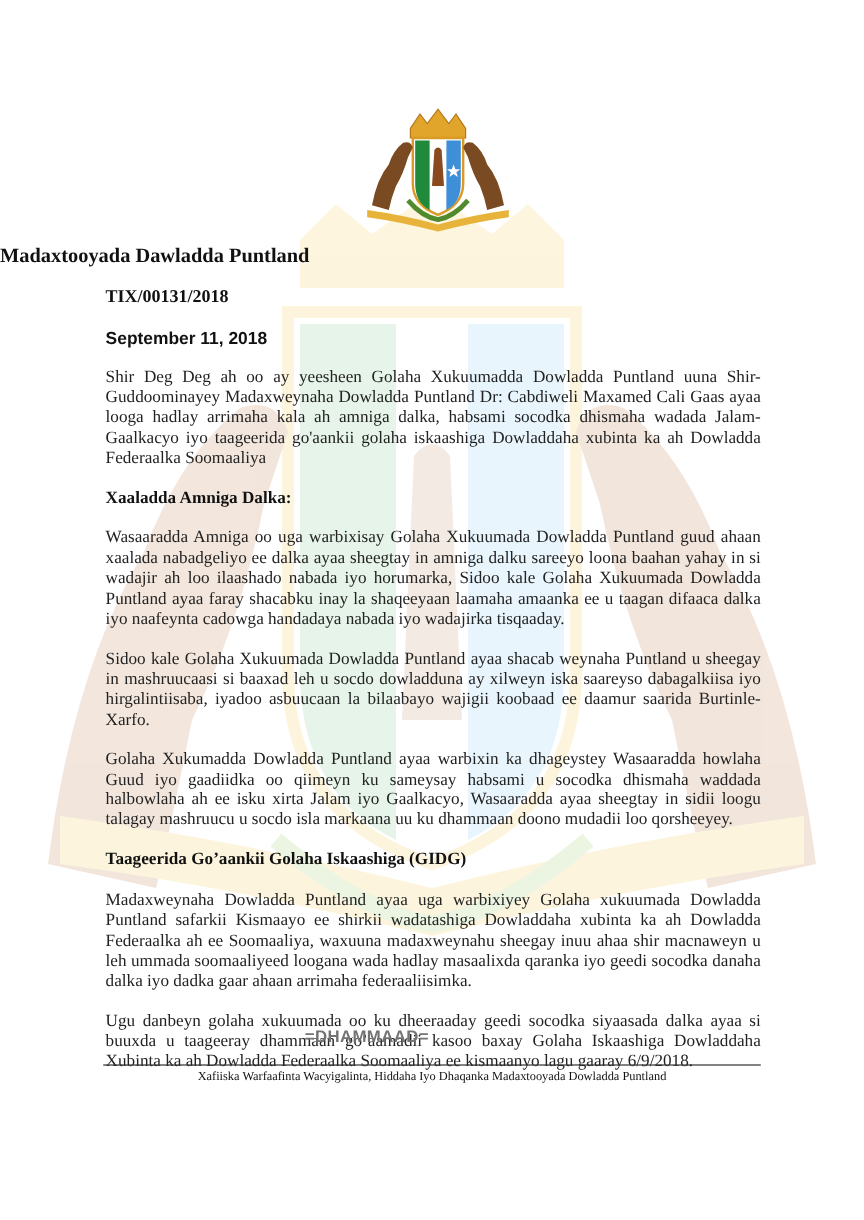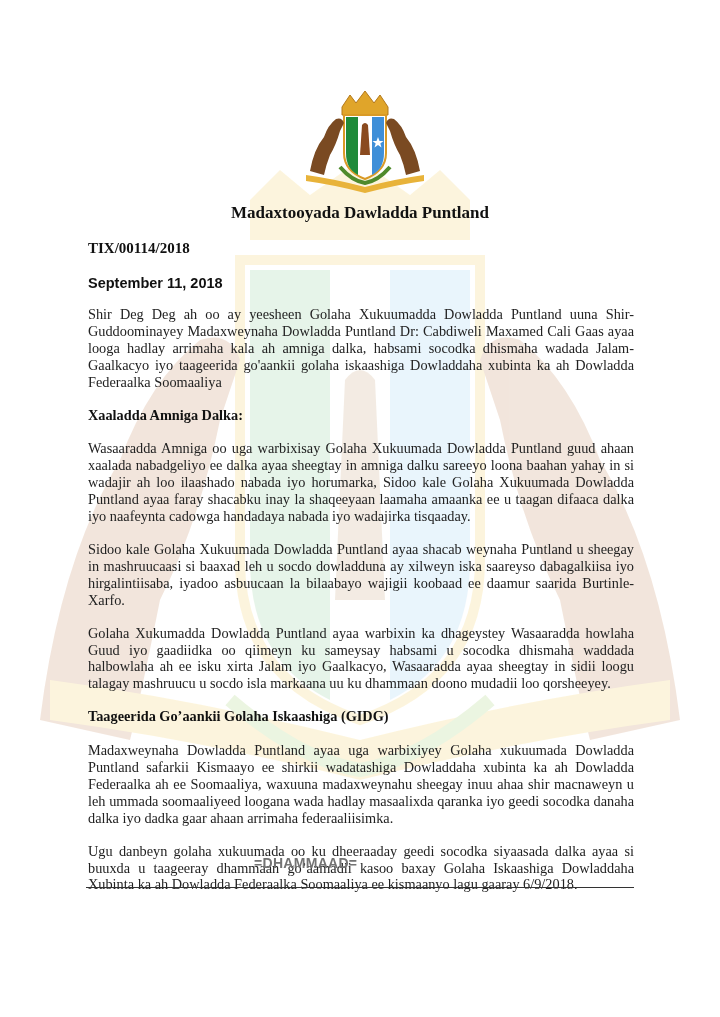--- a/index.html
+++ b/index.html
@@ -4,21 +4,21 @@
   <style>
     html, body { margin: 0; padding: 0; background: #ffffff; }
     body { width: 720px; height: 1017px; position: relative; overflow: hidden; color: #1a1a1a; }
     .page { position: absolute; left: 0; top: 0; width: 720px; height: 1017px; background: #fff; }
 
     
     .watermark { position: absolute; left: 0; top: 0; width: 720px; height: 1017px; pointer-events: none; }
 
     .logo { position: absolute; left: 300px; top: 85px; width: 130px; height: 110px; }
 
-    .titles { position: absolute; left: 0; width: 720px; top: 203px; text-align: center;
+    .titles { position: absolute; left: 0; width: 720px; top: 203px; text-align: left;
       font-family: "Liberation Serif", serif; font-weight: bold; font-size: 17px; line-height: 19px; color: #111; }
 
     .meta { position: absolute; left: 88px; top: 240px; font-family: "Liberation Serif", serif; font-weight: bold; font-size: 15px; line-height: 17px; color: #111; }
     .meta .date { font-family: "Liberation Sans", sans-serif; font-size: 14.5px; margin-top: 18px; }
 
     .body { position: absolute; left: 88px; width: 546px; top: 290px;
       font-family: "Liberation Serif", serif; font-size: 14.3px; line-height: 16.9px; color: #222; text-align: justify; }
     .body p { margin: 16px 0 16px 0; }
     .body h3 { margin: 0 0 17px 0; font-size: 14.3px; font-weight: bold; color: #111; }
 
@@ -72,21 +72,21 @@
     <path d="M40 82 Q52 96 65 98 Q78 96 90 82" fill="none" stroke="#4f8a2c" stroke-width="4"></path>
 
     <path d="M6 90 Q35 94 65 102 Q95 94 124 90 L124 96 Q95 100 65 108 Q35 100 6 96 Z" fill="#e8b33a"></path>
   </svg>
 
   <div class="titles">
     <div>Madaxtooyada Dawladda Puntland</div>
   </div>
 
   <div class="meta">
-    <div>TIX/00114/2018</div>
+    <div>TIX/00131/2018</div>
     <div class="date">September 11, 2018</div>
   </div>
 
   <div class="body">
     <p>Shir Deg Deg ah oo ay yeesheen Golaha Xukuumadda Dowladda Puntland uuna Shir-Guddoominayey Madaxweynaha Dowladda Puntland Dr: Cabdiweli Maxamed Cali Gaas ayaa looga hadlay arrimaha kala ah amniga dalka, habsami socodka dhismaha wadada Jalam-Gaalkacyo iyo taageerida go'aankii golaha iskaashiga Dowladdaha xubinta ka ah Dowladda Federaalka Soomaaliya</p>
 
     <h3>Xaaladda Amniga Dalka:</h3>
     <p>Wasaaradda Amniga oo uga warbixisay Golaha Xukuumada Dowladda Puntland guud ahaan xaalada nabadgeliyo ee dalka ayaa sheegtay in amniga dalku sareeyo loona baahan yahay in si wadajir ah loo ilaashado nabada iyo horumarka, Sidoo kale Golaha Xukuumada Dowladda Puntland ayaa faray shacabku inay la shaqeeyaan laamaha amaanka ee u taagan difaaca dalka iyo naafeynta cadowga handadaya nabada iyo wadajirka tisqaaday.</p>
 
     <p>Sidoo kale Golaha Xukuumada Dowladda Puntland ayaa shacab weynaha Puntland u sheegay in mashruucaasi si baaxad leh u socdo dowladduna ay xilweyn iska saareyso dabagalkiisa iyo hirgalintiisaba, iyadoo asbuucaan la bilaabayo wajigii koobaad ee daamur saarida Burtinle-Xarfo.</p>
@@ -95,14 +95,15 @@
     <h3>Taageerida Go’aankii Golaha Iskaashiga (GIDG)</h3>
     <p>Madaxweynaha Dowladda Puntland ayaa uga warbixiyey Golaha xukuumada Dowladda Puntland safarkii Kismaayo ee shirkii wadatashiga Dowladdaha xubinta ka ah Dowladda Federaalka ah ee Soomaaliya, waxuuna madaxweynahu sheegay inuu ahaa shir macnaweyn u leh ummada soomaaliyeed loogana wada hadlay masaalixda qaranka iyo geedi socodka danaha dalka iyo dadka gaar ahaan arrimaha federaaliisimka.</p>
     <p>Ugu danbeyn golaha xukuumada oo ku dheeraaday geedi socodka siyaasada dalka ayaa si buuxda u taageeray dhammaan go’aamadii kasoo baxay Golaha Iskaashiga Dowladdaha Xubinta ka ah Dowladda Federaalka Soomaaliya ee kismaanyo lagu gaaray 6/9/2018.</p>
   </div>
 
   <div class="end">=DHAMMAAD=</div>
 
   <div class="rule"></div>
 
   <div class="footer">
+    <div class="addr">Xafiiska Warfaafinta Wacyigalinta, Hiddaha Iyo Dhaqanka Madaxtooyada Dowladda Puntland</div>
   </div>
 </div>
 
 </body></html>

